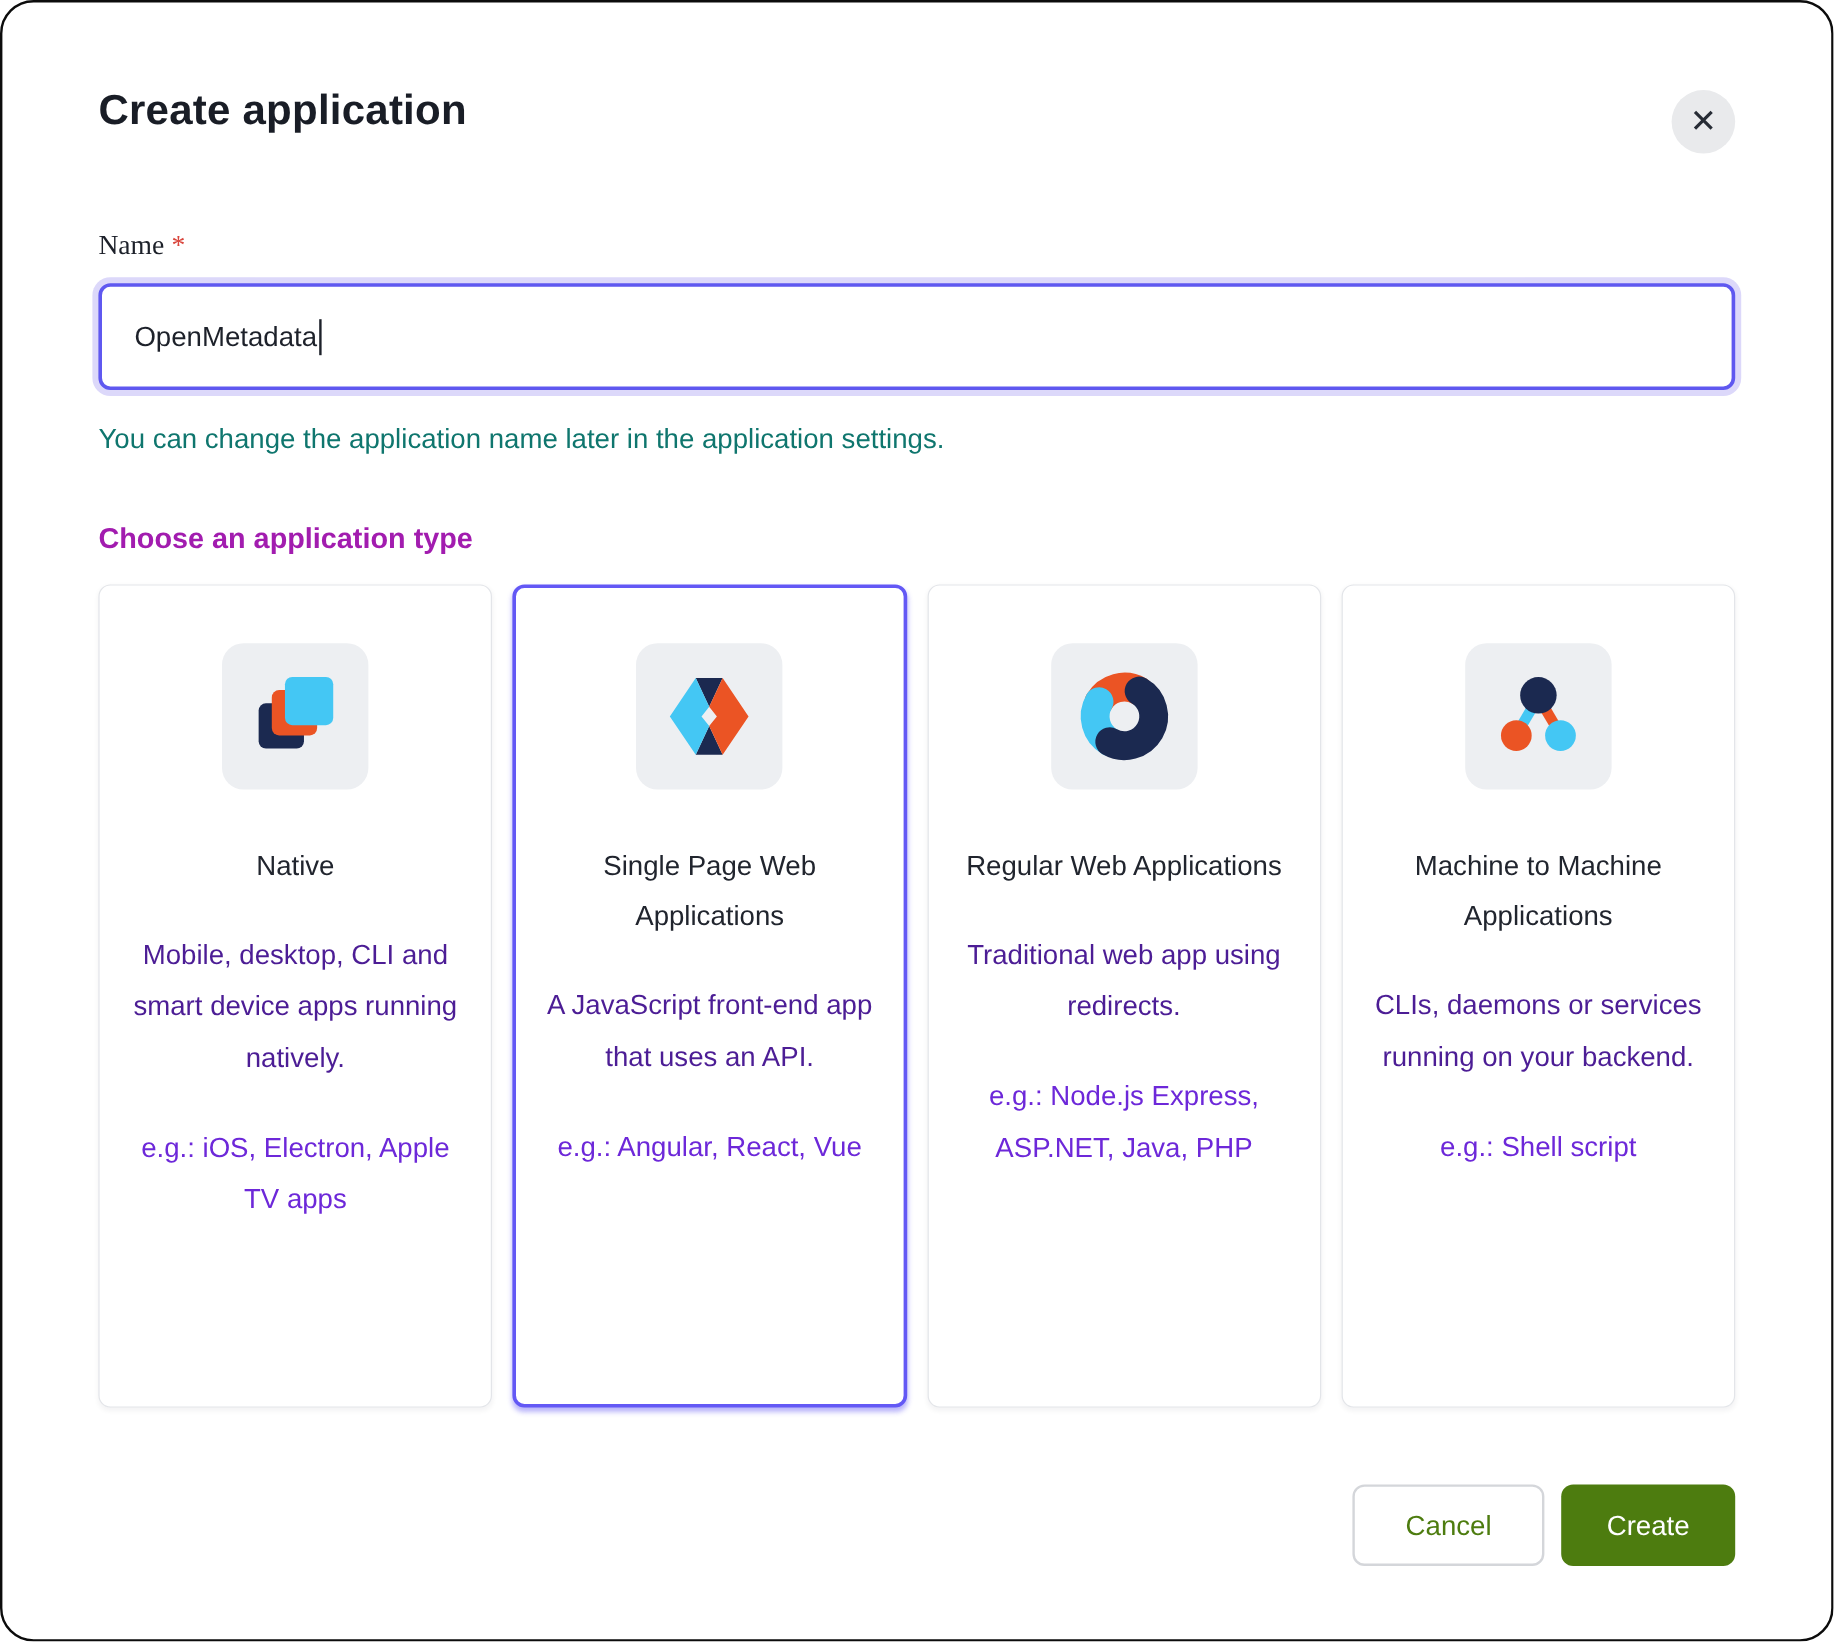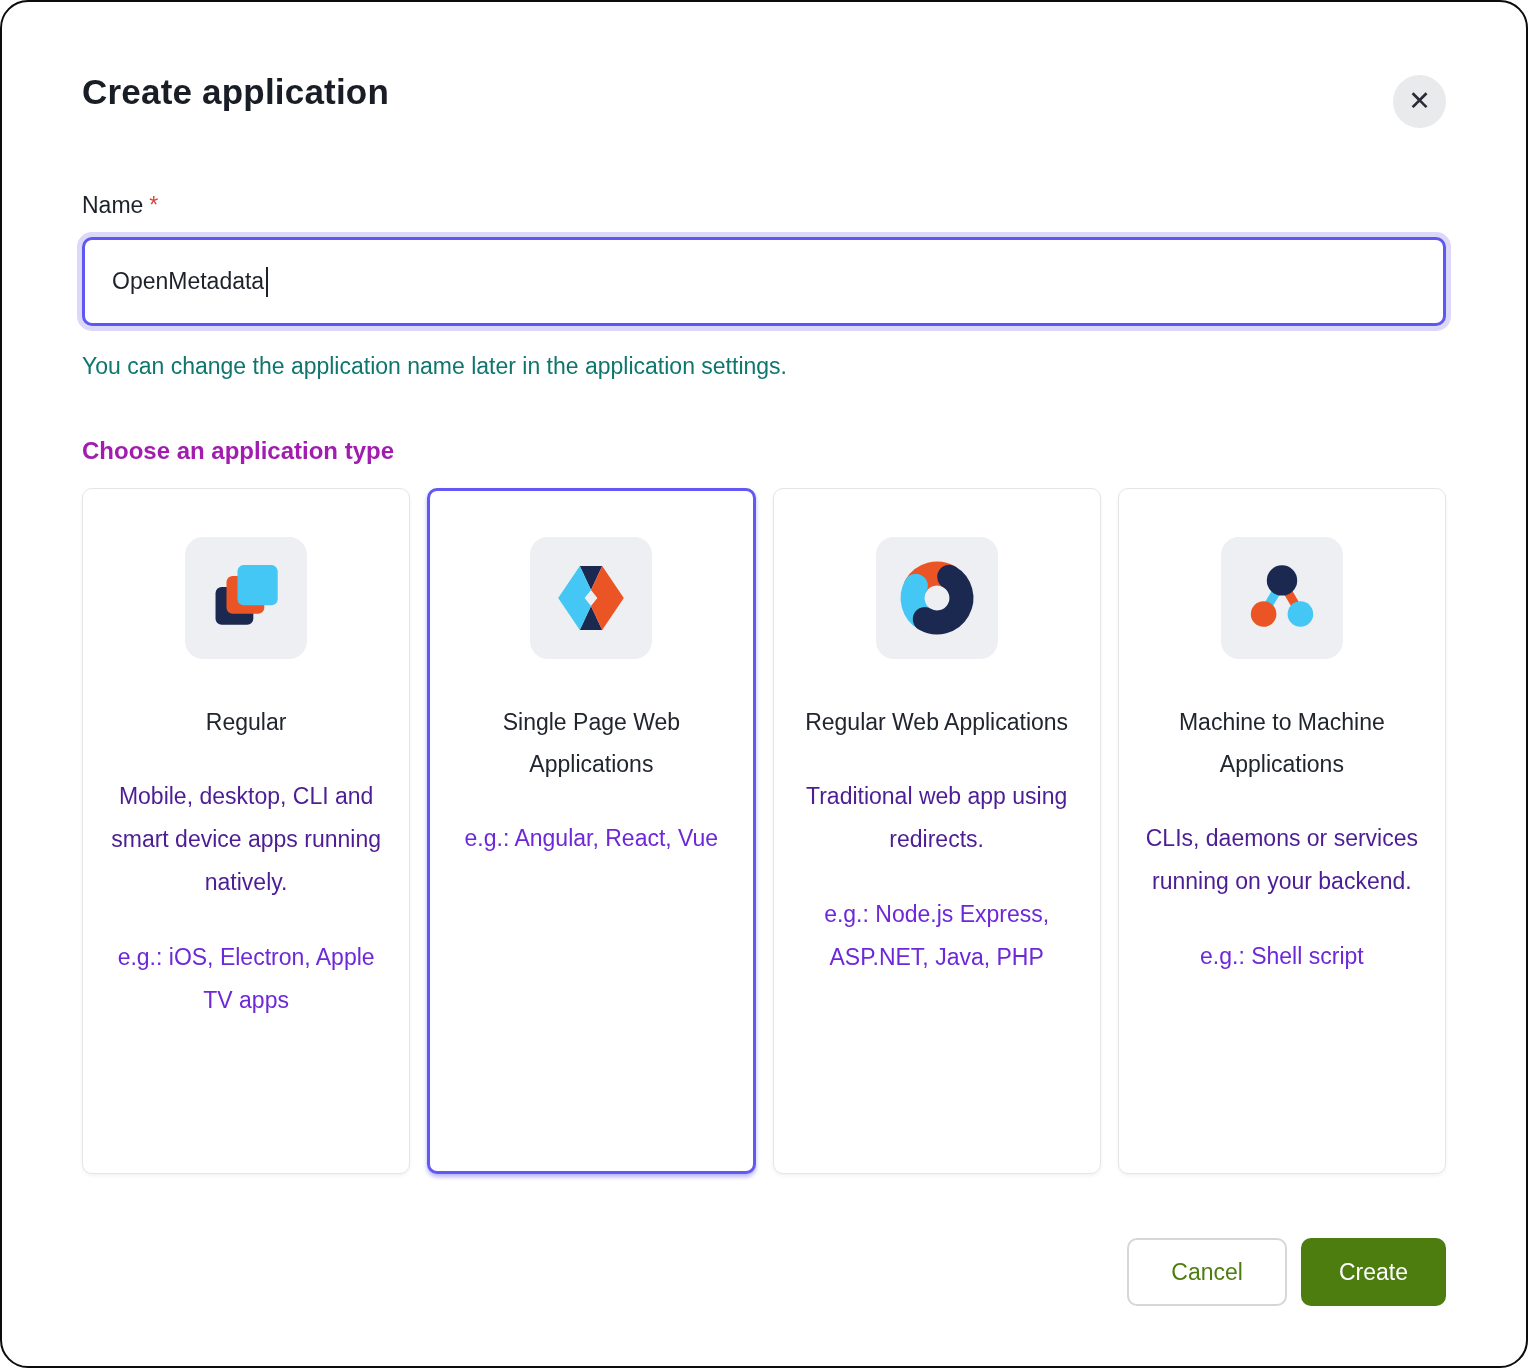--- a/index.html
+++ b/index.html
@@ -42,20 +42,21 @@
     font-weight: 400;
     color: #272c35;
     line-height: 1;
   }
 
   .field-label {
     margin-top: 80px;
     font-size: 23px;
     font-weight: 500;
     color: #1d212a;
+    font-family: Liberation Serif, serif;
   }
   .required-marker { color: #d9453c; margin-left: 6px; font-weight: 500; }
 
   .name-input {
     margin-top: 18px;
     width: 100%;
     height: 89px;
     background: #ffffff;
     border: 3px solid #5f58f0;
     border-radius: 10px;
@@ -202,35 +203,36 @@
   <div class="card-grid">
 
     <div class="type-card">
       <div class="icon-tile">
         <svg width="78" height="78" viewBox="0 0 64 64">
           <rect x="7" y="23" width="31" height="31" rx="5" fill="#1b2950"></rect>
           <rect x="16" y="14" width="31" height="31" rx="5" fill="#eb5424"></rect>
           <rect x="25" y="5" width="33" height="33" rx="5" fill="#44c7f4"></rect>
         </svg>
       </div>
-      <div class="card-title">Regular</div>
+      <div class="card-title">Native</div>
       <div class="card-desc">Mobile, desktop, CLI and smart device apps running natively.</div>
       <div class="card-examples">e.g.: iOS, Electron, Apple TV apps</div>
     </div>
 
     <div class="type-card selected">
       <div class="icon-tile">
         <svg width="80" height="80" viewBox="0 0 100 100">
           <polygon points="36,10 64,10 50,40" fill="#1b2950"></polygon>
           <polygon points="36,90 64,90 50,60" fill="#1b2950"></polygon>
           <polygon points="9,50 36,10 50,40 42,50 50,60 36,90" fill="#44c7f4"></polygon>
           <polygon points="91,50 64,10 50,40 58,50 50,60 64,90" fill="#eb5424"></polygon>
         </svg>
       </div>
       <div class="card-title">Single Page Web Applications</div>
+      <div class="card-desc">A JavaScript front-end app that uses an API.</div>
       <div class="card-examples">e.g.: Angular, React, Vue</div>
     </div>
 
     <div class="type-card">
       <div class="icon-tile">
         <svg width="80" height="80" viewBox="0 0 100 100">
           <path d="M 23.6 34.75 A 30.5 30.5 0 0 1 65.3 23.6" fill="none" stroke="#eb5424" stroke-width="30" stroke-linecap="round"></path>
           <path d="M 34.75 76.4 A 30.5 30.5 0 0 1 23.6 34.75" fill="none" stroke="#44c7f4" stroke-width="30" stroke-linecap="round"></path>
           <path d="M 65.3 23.6 A 30.5 30.5 0 0 1 34.75 76.4" fill="none" stroke="#1b2950" stroke-width="30" stroke-linecap="round"></path>
           <circle cx="50" cy="50" r="14" fill="#edeff2"></circle>

